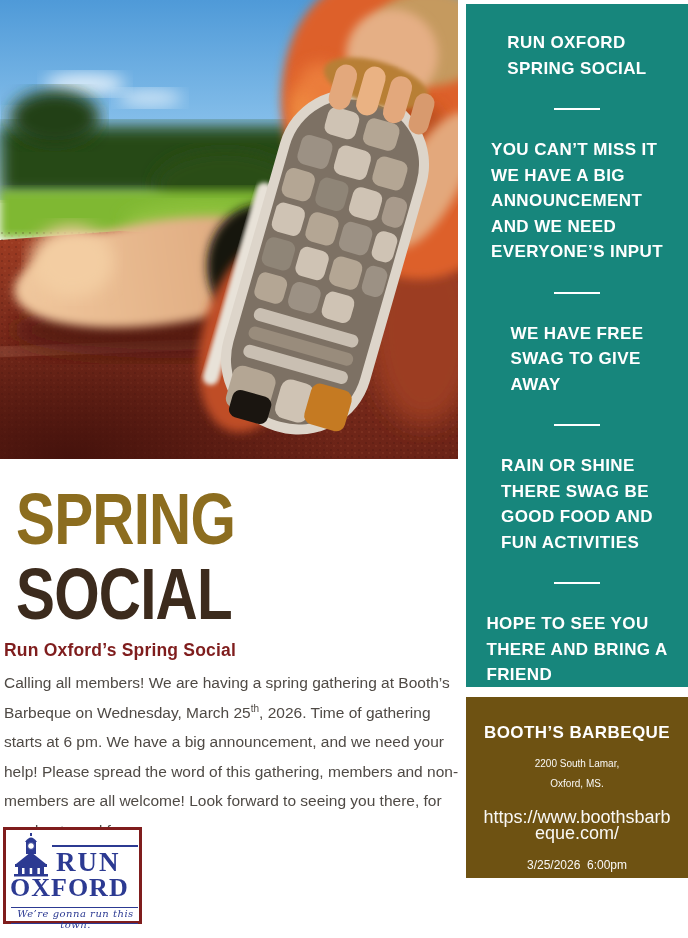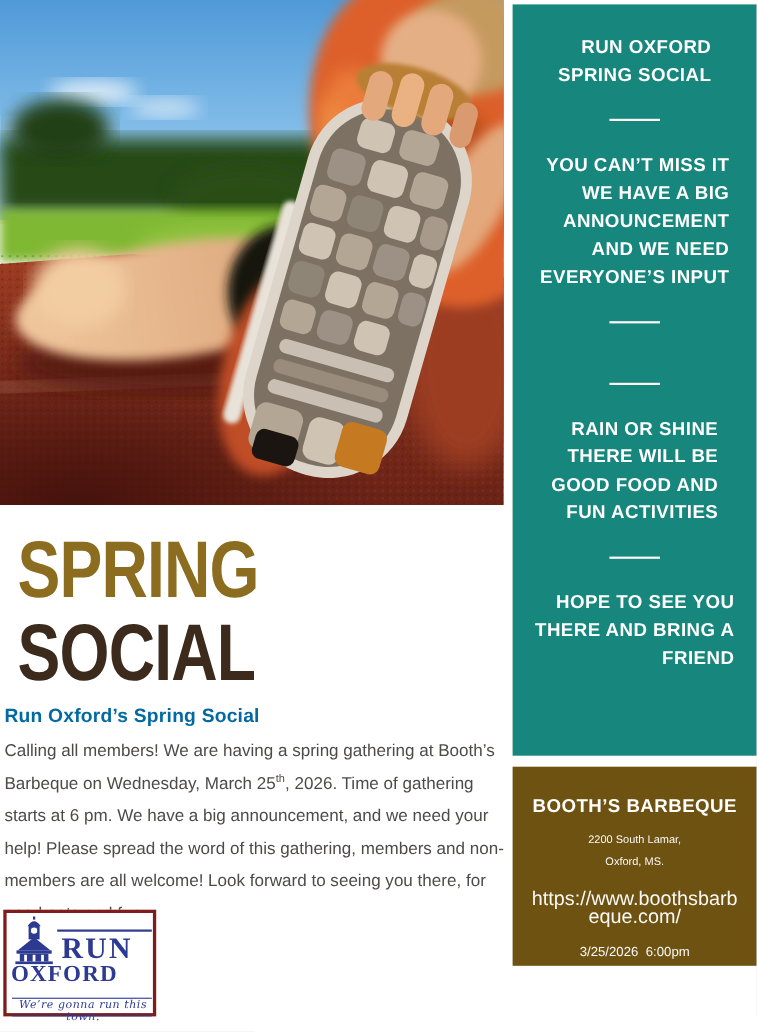--- a/index.html
+++ b/index.html
@@ -9,21 +9,21 @@
     font-family:"Liberation Sans", sans-serif;
   }
   
   .hero{position:absolute;left:0;top:0;width:458px;height:459px;overflow:hidden;}
   
   .sidebar{
     position:absolute;left:466px;top:4px;width:222px;height:683px;
     background:#17867c;color:#ffffff;
     display:flex;flex-direction:column;align-items:center;
     padding:26px 10px 20px;box-sizing:border-box;
-    text-align:right;
+    text-align:left;
   }
   .side-section{
     font-size:17px;line-height:25.5px;font-weight:700;letter-spacing:.4px;
     white-space:pre-line;
   }
   .sep{
     width:46px;height:0;border-top:2px solid #ffffff;
     margin:27px auto 27px;
   }
   
@@ -43,42 +43,42 @@
   .title-block{position:absolute;left:16px;top:481px;}
   .title-line{
     font-weight:700;font-size:73px;line-height:75px;letter-spacing:-1px;
     transform:scaleX(0.8);transform-origin:left top;white-space:nowrap;
   }
   .title-line-1{color:#8c6d1f;}
   .title-line-2{color:#3c2b1d;}
   
   .subheading{
     position:absolute;left:4px;top:640px;
-    font-size:17.5px;font-weight:700;color:#0369a1;letter-spacing:.2px;
+    font-size:17.5px;font-weight:700;color:#7f1d1d;letter-spacing:.2px;
   }
   .bodytext{
     position:absolute;left:4px;top:668px;width:456px;
     font-size:15.5px;line-height:29.5px;color:#4f4a45;
   }
   .bodytext sup{font-size:10px;line-height:0;}
   
   .logo{
     position:absolute;left:3px;top:827px;width:139px;height:97px;
     background:#ffffff;border:3px solid #7f1d1d;box-sizing:border-box;
   }
   .logo-building{position:absolute;left:5px;top:3px;}
   .logo-topline{position:absolute;left:46px;top:15px;width:86px;height:2px;background:#2c3a92;}
   .logo-run{
     position:absolute;left:50px;top:17px;
     font-family:"Liberation Serif", serif;font-weight:700;font-size:27px;
     color:#2c3a92;letter-spacing:2px;
   }
   .logo-oxford{
     position:absolute;left:4px;top:43px;
-    font-family:"Liberation Serif", serif;font-weight:700;font-size:21px;
+    font-family:"Liberation Serif", serif;font-weight:700;font-size:26px;
     color:#2c3a92;letter-spacing:1px;
   }
   .logo-rule{position:absolute;left:5px;width:127px;height:1px;background:#2c3a92;}
   .logo-rule-top{top:77px;}
   .logo-rule-bottom{top:93px;}
   .logo-tagline{
     position:absolute;left:0;top:78px;width:139px;text-align:center;
     font-family:"DejaVu Serif", serif;font-style:italic;font-size:10px;
     color:#2c3a92;letter-spacing:.5px;
   }
@@ -224,23 +224,26 @@
   <div class="sidebar">
     <div class="side-section">RUN OXFORD
 SPRING SOCIAL</div>
     <div class="sep"></div>
     <div class="side-section">YOU CAN’T MISS IT
 WE HAVE A BIG
 ANNOUNCEMENT
 AND WE NEED
 EVERYONE’S INPUT</div>
     <div class="sep"></div>
+    <div class="side-section">WE HAVE FREE
+SWAG TO GIVE
+AWAY</div>
     <div class="sep"></div>
     <div class="side-section">RAIN OR SHINE
-THERE WILL BE
+THERE SWAG BE
 GOOD FOOD AND
 FUN ACTIVITIES</div>
     <div class="sep"></div>
     <div class="side-section">HOPE TO SEE YOU
 THERE AND BRING A
 FRIEND</div>
   </div>
 
   <div class="venue">
     <div class="venue-name">BOOTH’S BARBEQUE</div>

